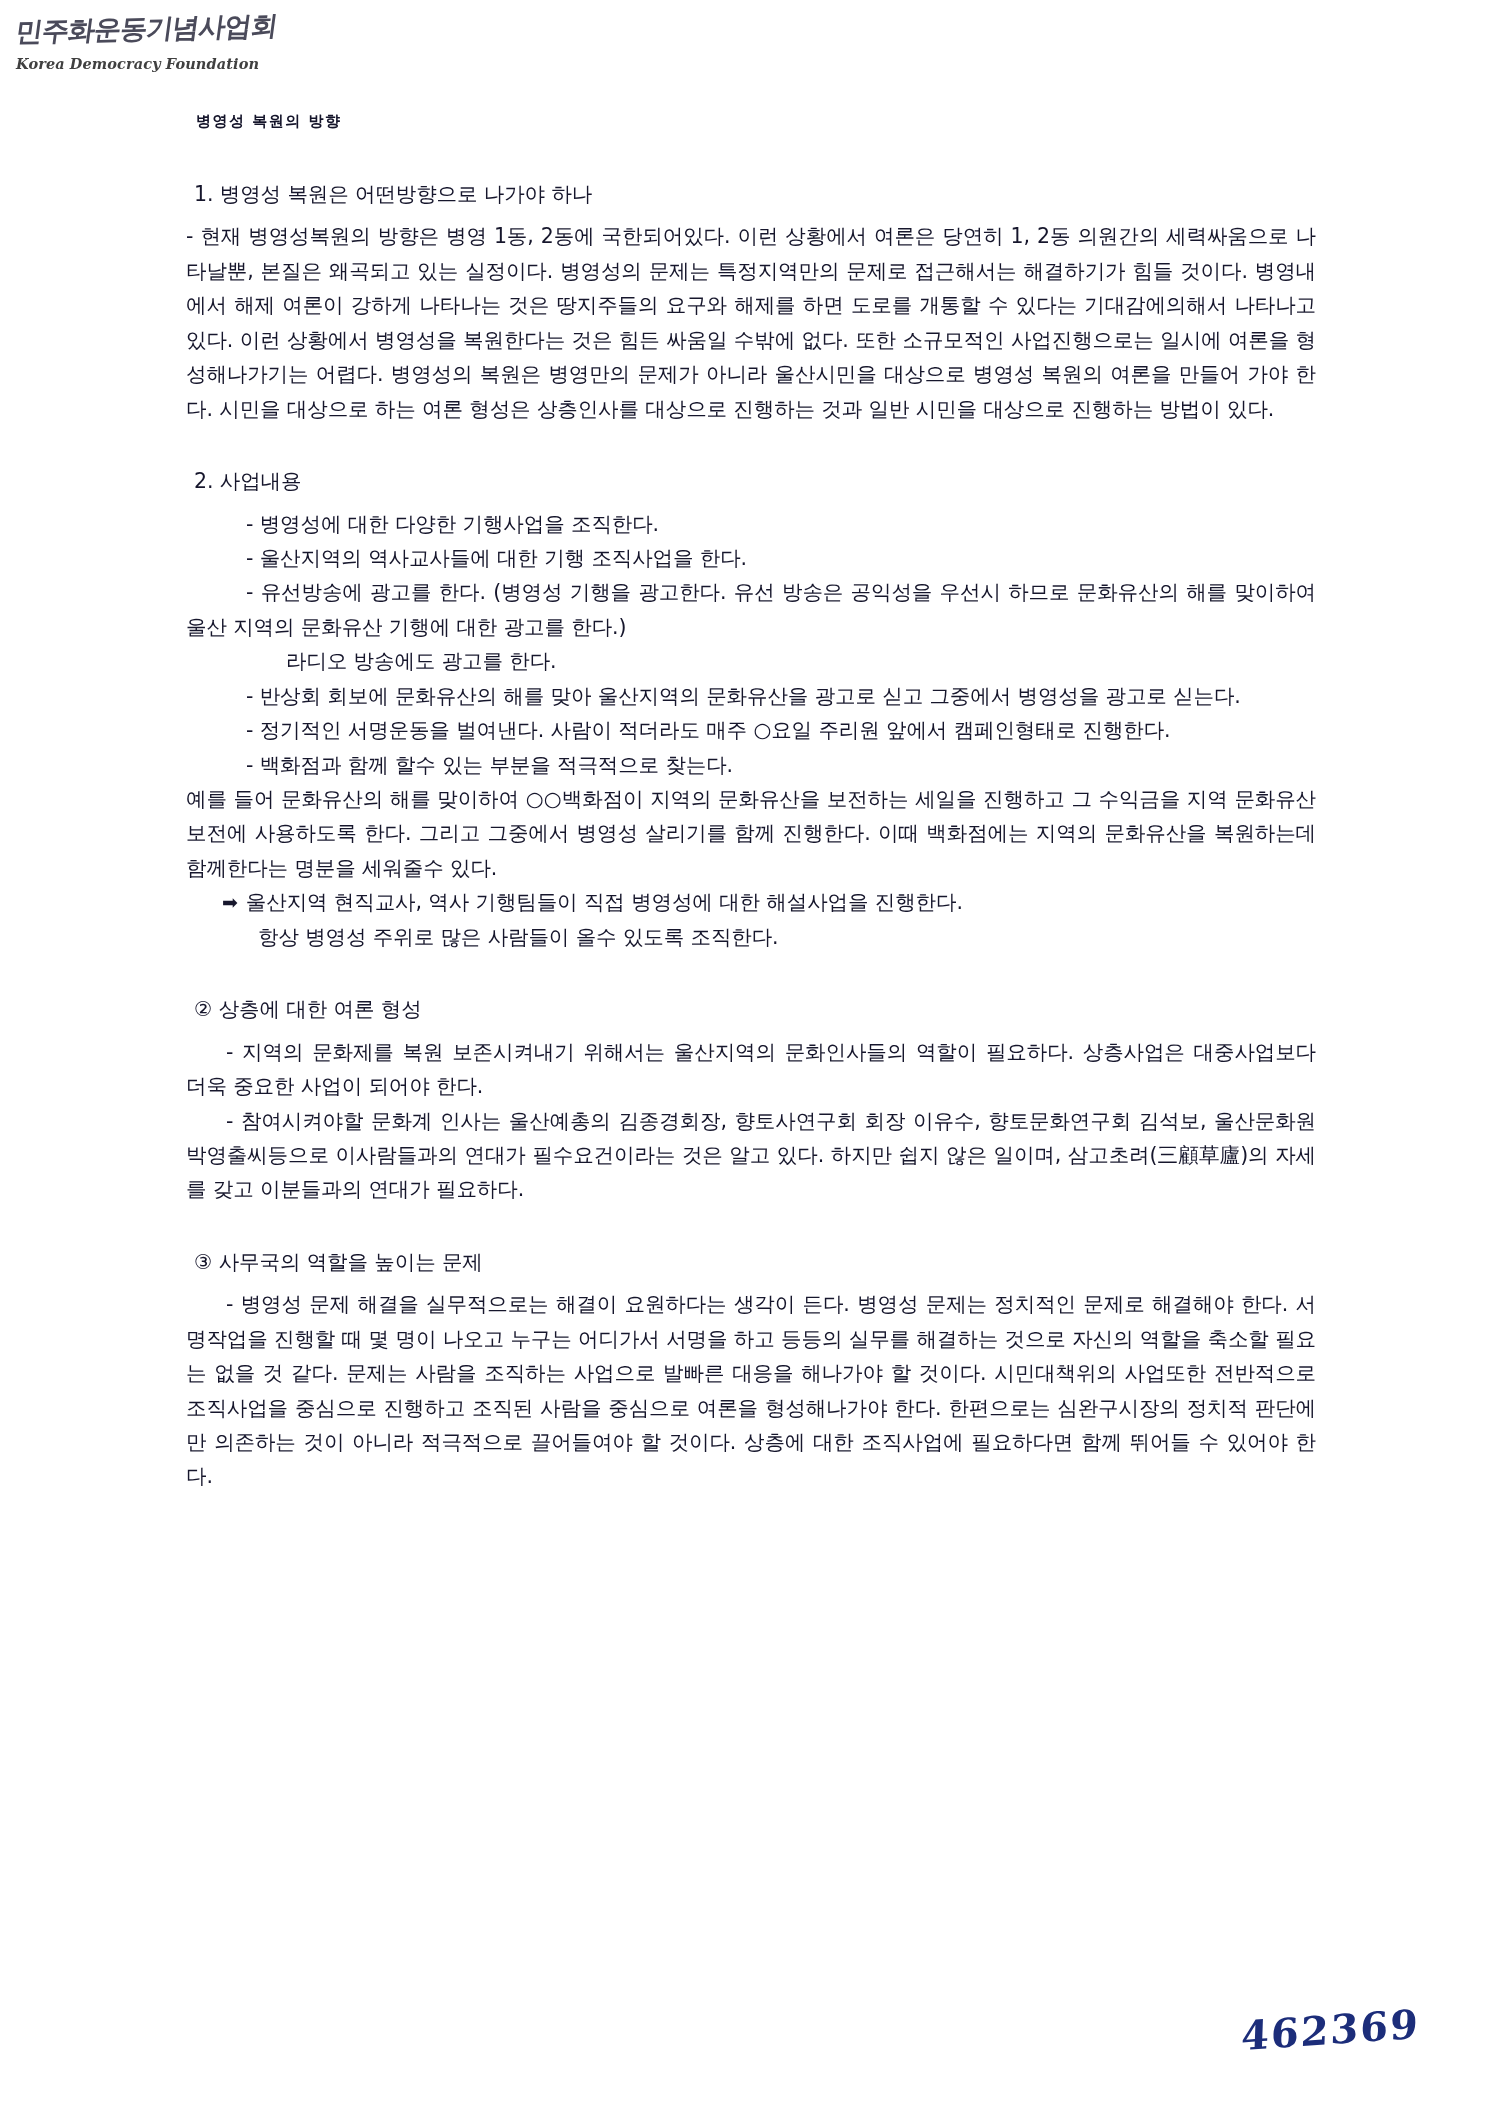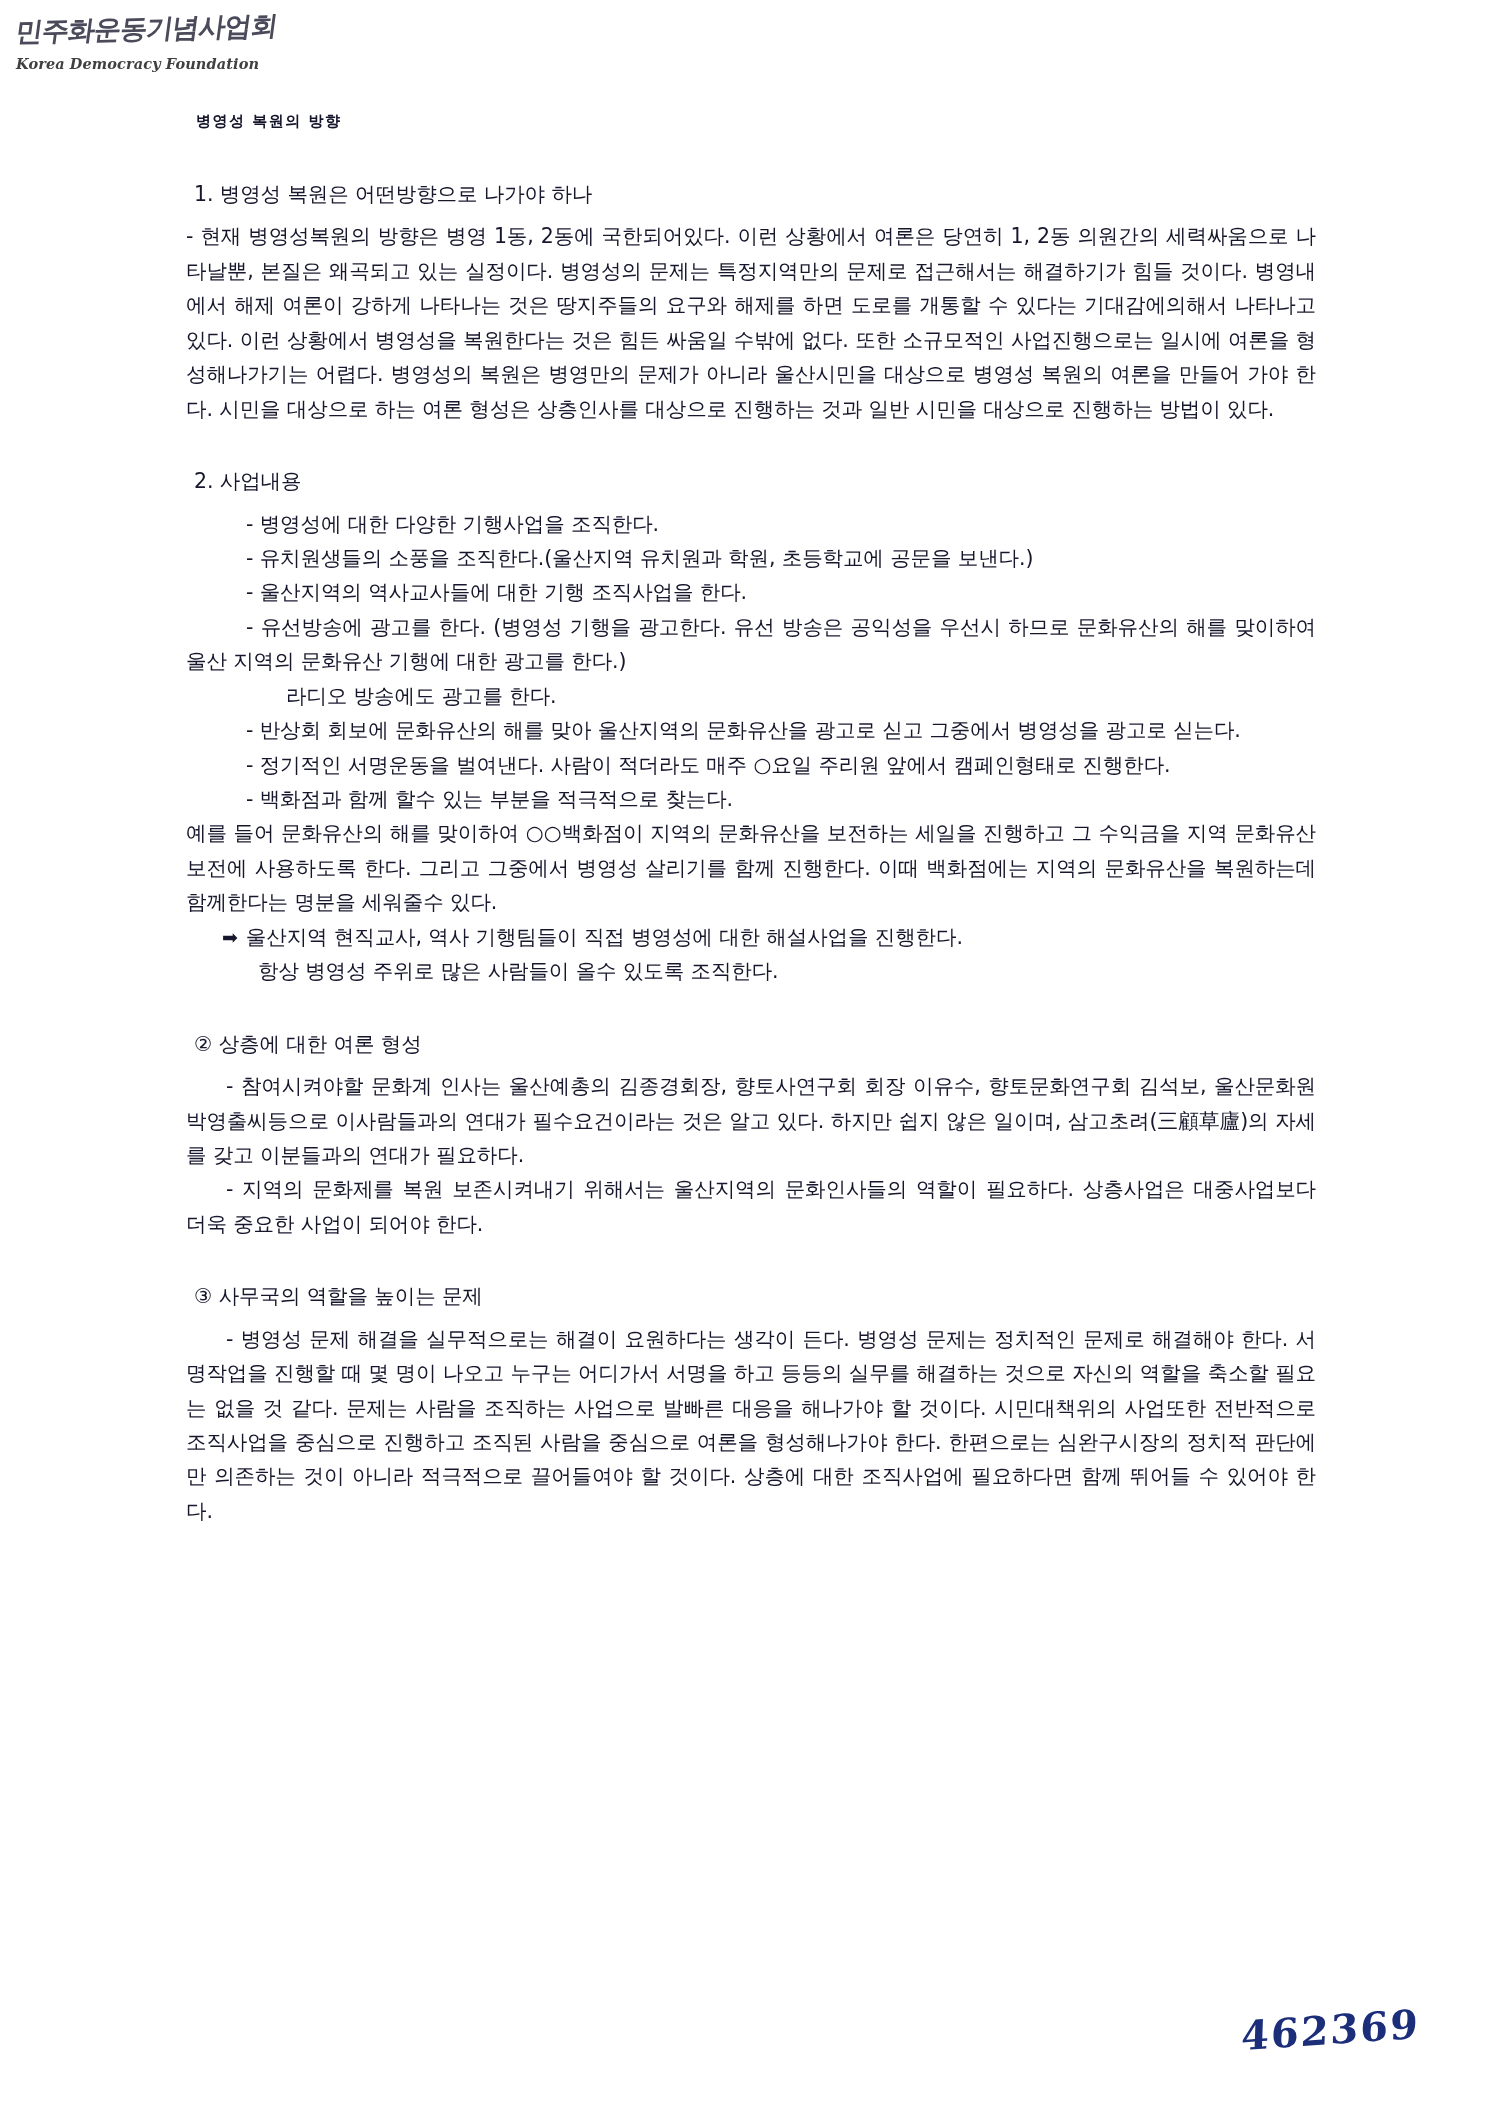--- a/index.html
+++ b/index.html
@@ -118,40 +118,39 @@
   <div class="blk">
     <p class="heading">1. 병영성 복원은 어떤방향으로 나가야 하나</p>
     <p class="hang">- 현재 병영성복원의 방향은 병영 1동, 2동에 국한되어있다. 이런 상황에서 여론은 당연히 1, 2동 의원간의 세력싸움으로 나타날뿐, 본질은 왜곡되고 있는 실정이다. 병영성의 문제는 특정지역만의 문제로 접근해서는 해결하기가 힘들 것이다. 병영내에서 해제 여론이 강하게 나타나는 것은 땅지주들의 요구와 해제를 하면 도로를 개통할 수 있다는 기대감에의해서 나타나고 있다. 이런 상황에서 병영성을 복원한다는 것은 힘든 싸움일 수밖에 없다. 또한 소규모적인 사업진행으로는 일시에 여론을 형성해나가기는 어렵다. 병영성의 복원은 병영만의 문제가 아니라 울산시민을 대상으로 병영성 복원의 여론을 만들어 가야 한다. 시민을 대상으로 하는 여론 형성은 상층인사를 대상으로 진행하는 것과 일반 시민을 대상으로 진행하는 방법이 있다.</p>
   </div>
 
   <div class="gap-lg"></div>
 
   <div class="blk">
     <p class="heading">2. 사업내용</p>
     <p class="sub2">- 병영성에 대한 다양한 기행사업을 조직한다.</p>
-    <p class="sub2">- 유치원생들의 소풍을 조직한다.(울산지역 유치원과 학원, 초등학교에 공문을 보낸다.)</p>
     <p class="sub2">- 울산지역의 역사교사들에 대한 기행 조직사업을 한다.</p>
     <p style="text-indent:60px;">- 유선방송에 광고를 한다. (병영성 기행을 광고한다. 유선 방송은 공익성을 우선시 하므로 문화유산의 해를 맞이하여 울산 지역의 문화유산 기행에 대한 광고를 한다.)</p>
     <p class="sub2" style="padding-left:100px;">라디오 방송에도 광고를 한다.</p>
     <p style="text-indent:60px;">- 반상회 회보에 문화유산의 해를 맞아 울산지역의 문화유산을 광고로 싣고 그중에서 병영성을 광고로 싣는다.</p>
     <p style="text-indent:60px;">- 정기적인 서명운동을 벌여낸다. 사람이 적더라도 매주 ○요일 주리원 앞에서 캠페인형태로 진행한다.</p>
     <p class="sub2">- 백화점과 함께 할수 있는 부분을 적극적으로 찾는다.</p>
     <p>예를 들어 문화유산의 해를 맞이하여 ○○백화점이 지역의 문화유산을 보전하는 세일을 진행하고 그 수익금을 지역 문화유산보전에 사용하도록 한다. 그리고 그중에서 병영성 살리기를 함께 진행한다. 이때 백화점에는 지역의 문화유산을 복원하는데 함께한다는 명분을 세워줄수 있다.</p>
     <p class="arrow-line">
       <span class="arrow-glyph">➡</span><span>울산지역 현직교사, 역사 기행팀들이 직접 병영성에 대한 해설사업을 진행한다.</span>
     </p>
     <p class="sub2" style="padding-left:72px;">항상 병영성 주위로 많은 사람들이 올수 있도록 조직한다.</p>
   </div>
 
   <div class="gap-lg"></div>
 
   <div class="blk">
     <p class="heading">② 상층에 대한 여론 형성</p>
+    <p style="text-indent:40px;">- 지역의 문화제를 복원 보존시켜내기 위해서는 울산지역의 문화인사들의 역할이 필요하다. 상층사업은 대중사업보다 더욱 중요한 사업이 되어야 한다.</p>
     <p style="text-indent:40px;">- 참여시켜야할 문화계 인사는 울산예총의 김종경회장, 향토사연구회 회장 이유수, 향토문화연구회 김석보, 울산문화원 박영출씨등으로 이사람들과의 연대가 필수요건이라는 것은 알고 있다. 하지만 쉽지 않은 일이며, 삼고초려(三顧草廬)의 자세를 갖고 이분들과의 연대가 필요하다.</p>
-    <p style="text-indent:40px;">- 지역의 문화제를 복원 보존시켜내기 위해서는 울산지역의 문화인사들의 역할이 필요하다. 상층사업은 대중사업보다 더욱 중요한 사업이 되어야 한다.</p>
   </div>
 
   <div class="gap-lg"></div>
 
   <div class="blk">
     <p class="heading">③ 사무국의 역할을 높이는 문제</p>
     <p style="text-indent:40px;">- 병영성 문제 해결을 실무적으로는 해결이 요원하다는 생각이 든다. 병영성 문제는 정치적인 문제로 해결해야 한다. 서명작업을 진행할 때 몇 명이 나오고 누구는 어디가서 서명을 하고 등등의 실무를 해결하는 것으로 자신의 역할을 축소할 필요는 없을 것 같다. 문제는 사람을 조직하는 사업으로 발빠른 대응을 해나가야 할 것이다. 시민대책위의 사업또한 전반적으로 조직사업을 중심으로 진행하고 조직된 사람을 중심으로 여론을 형성해나가야 한다. 한편으로는 심완구시장의 정치적 판단에만 의존하는 것이 아니라 적극적으로 끌어들여야 할 것이다. 상층에 대한 조직사업에 필요하다면 함께 뛰어들 수 있어야 한다.</p>
   </div>
 
 </div>

